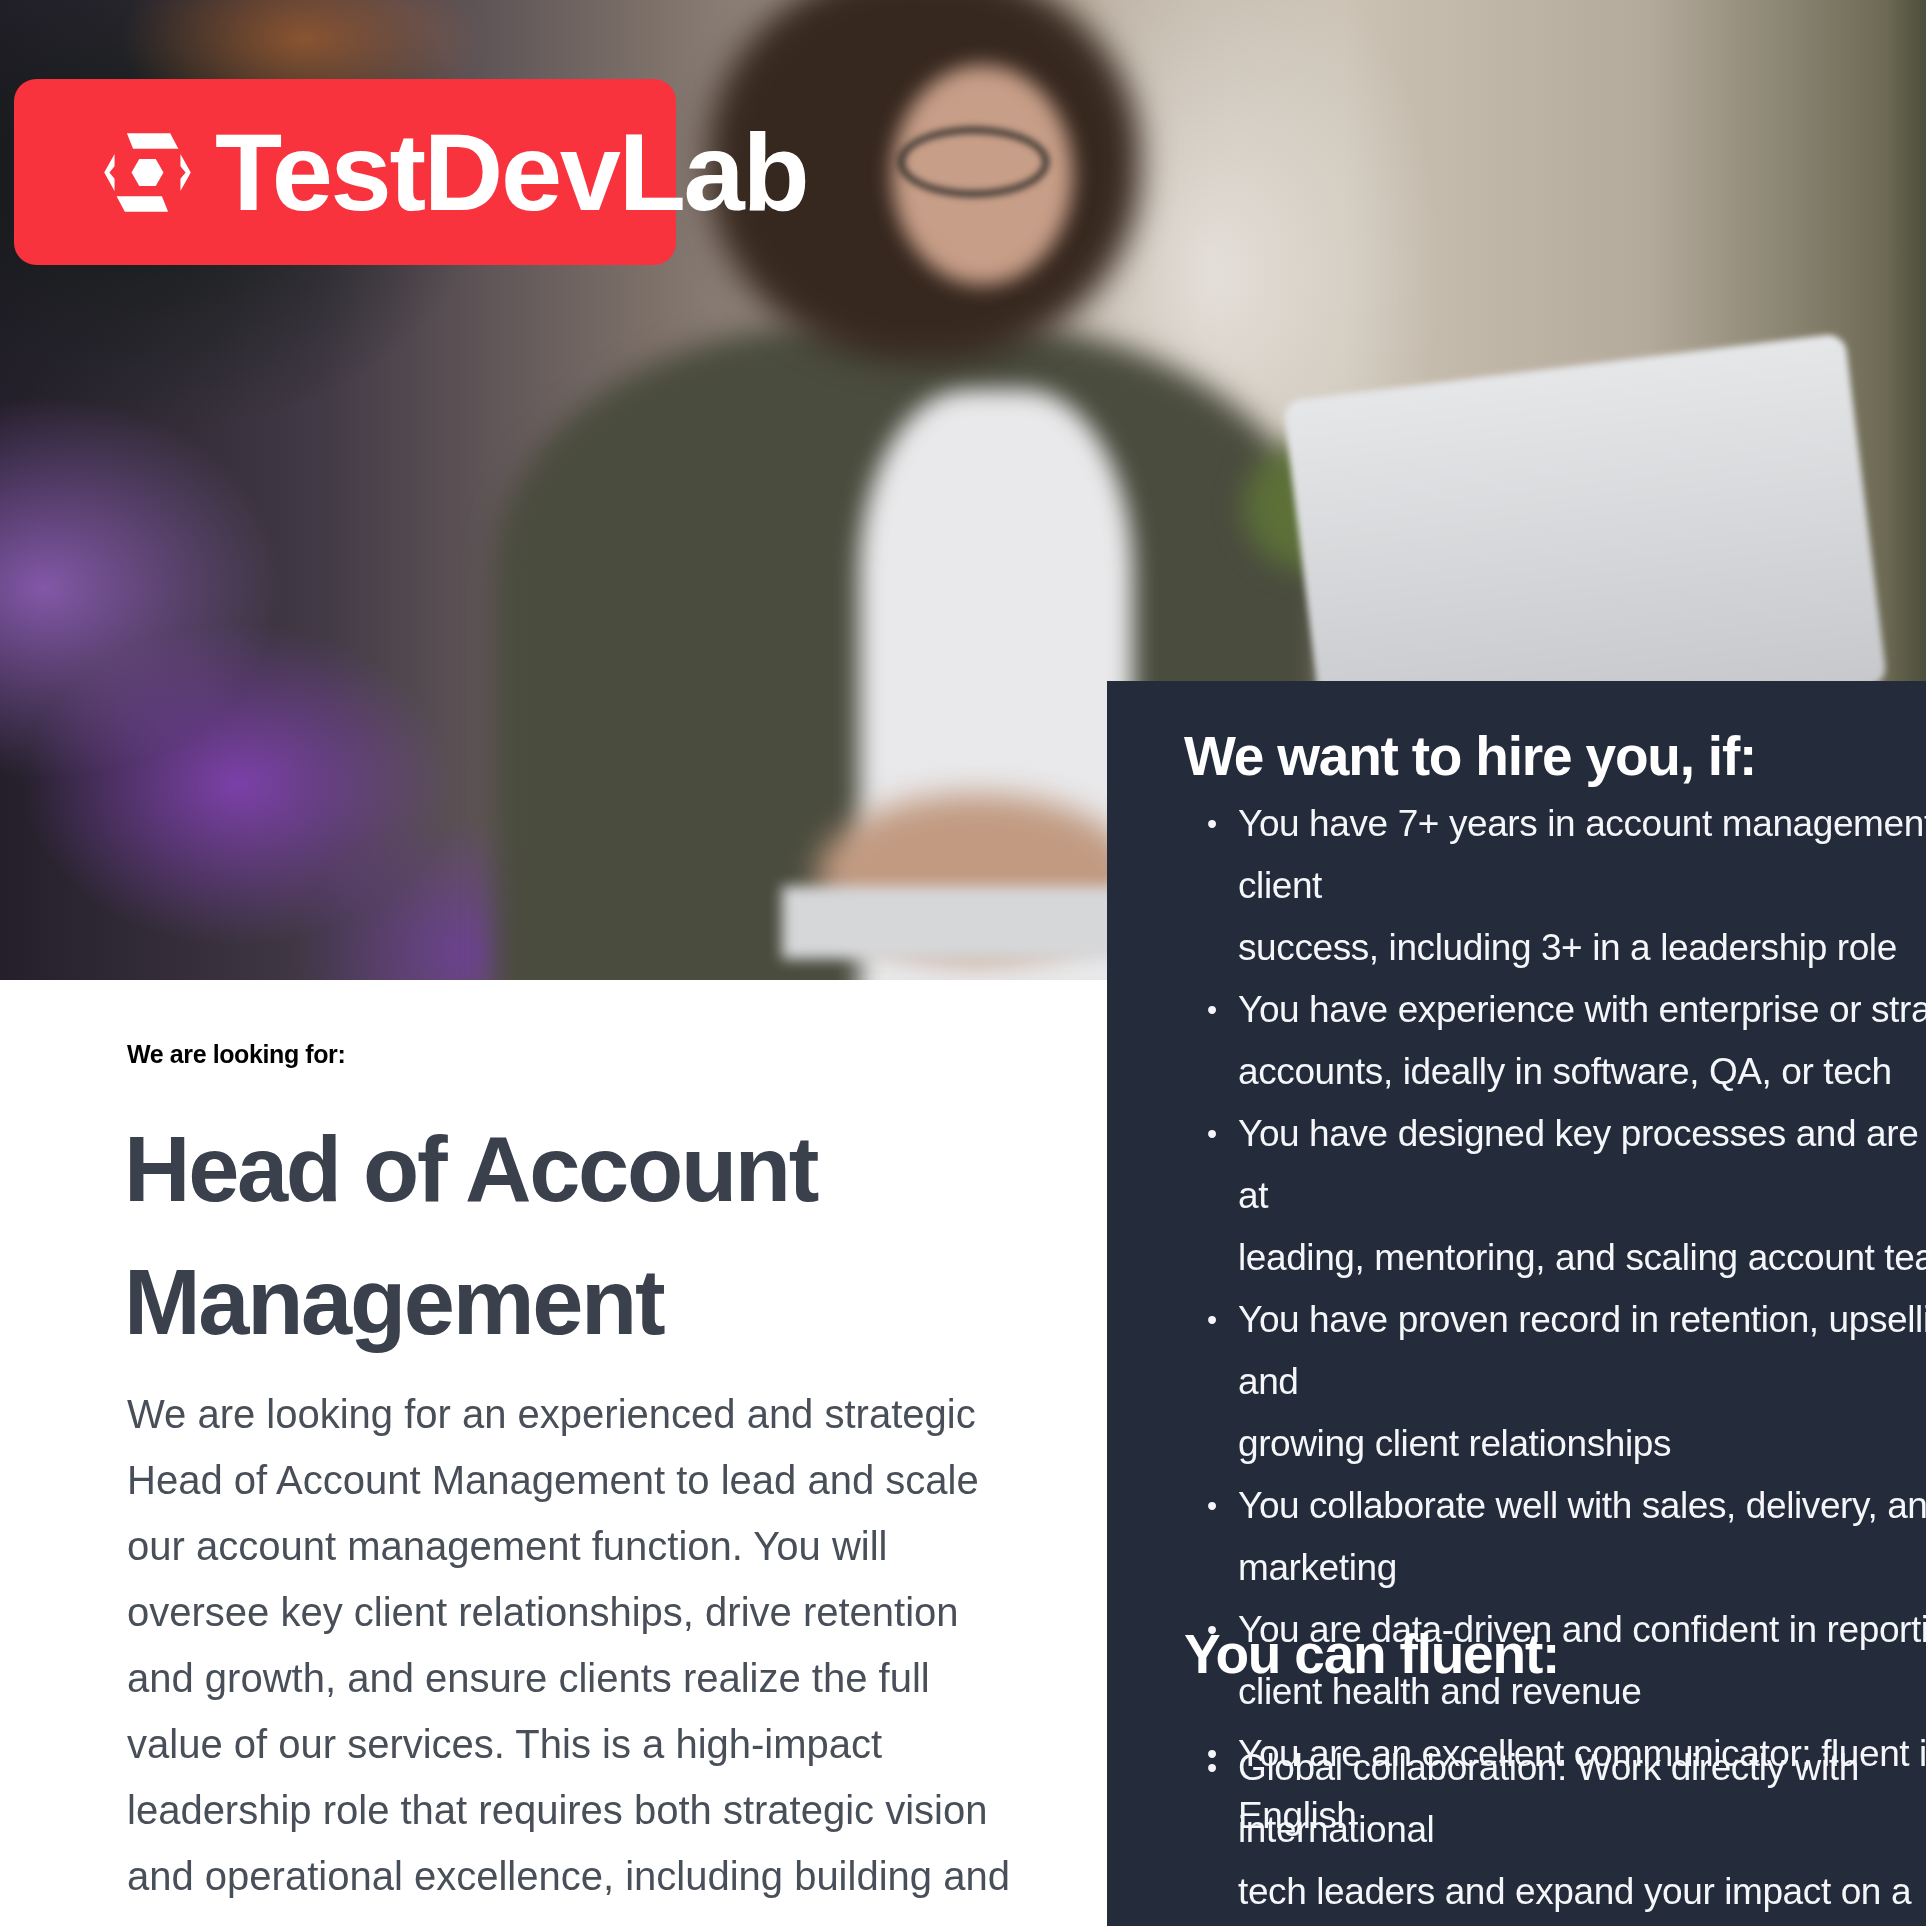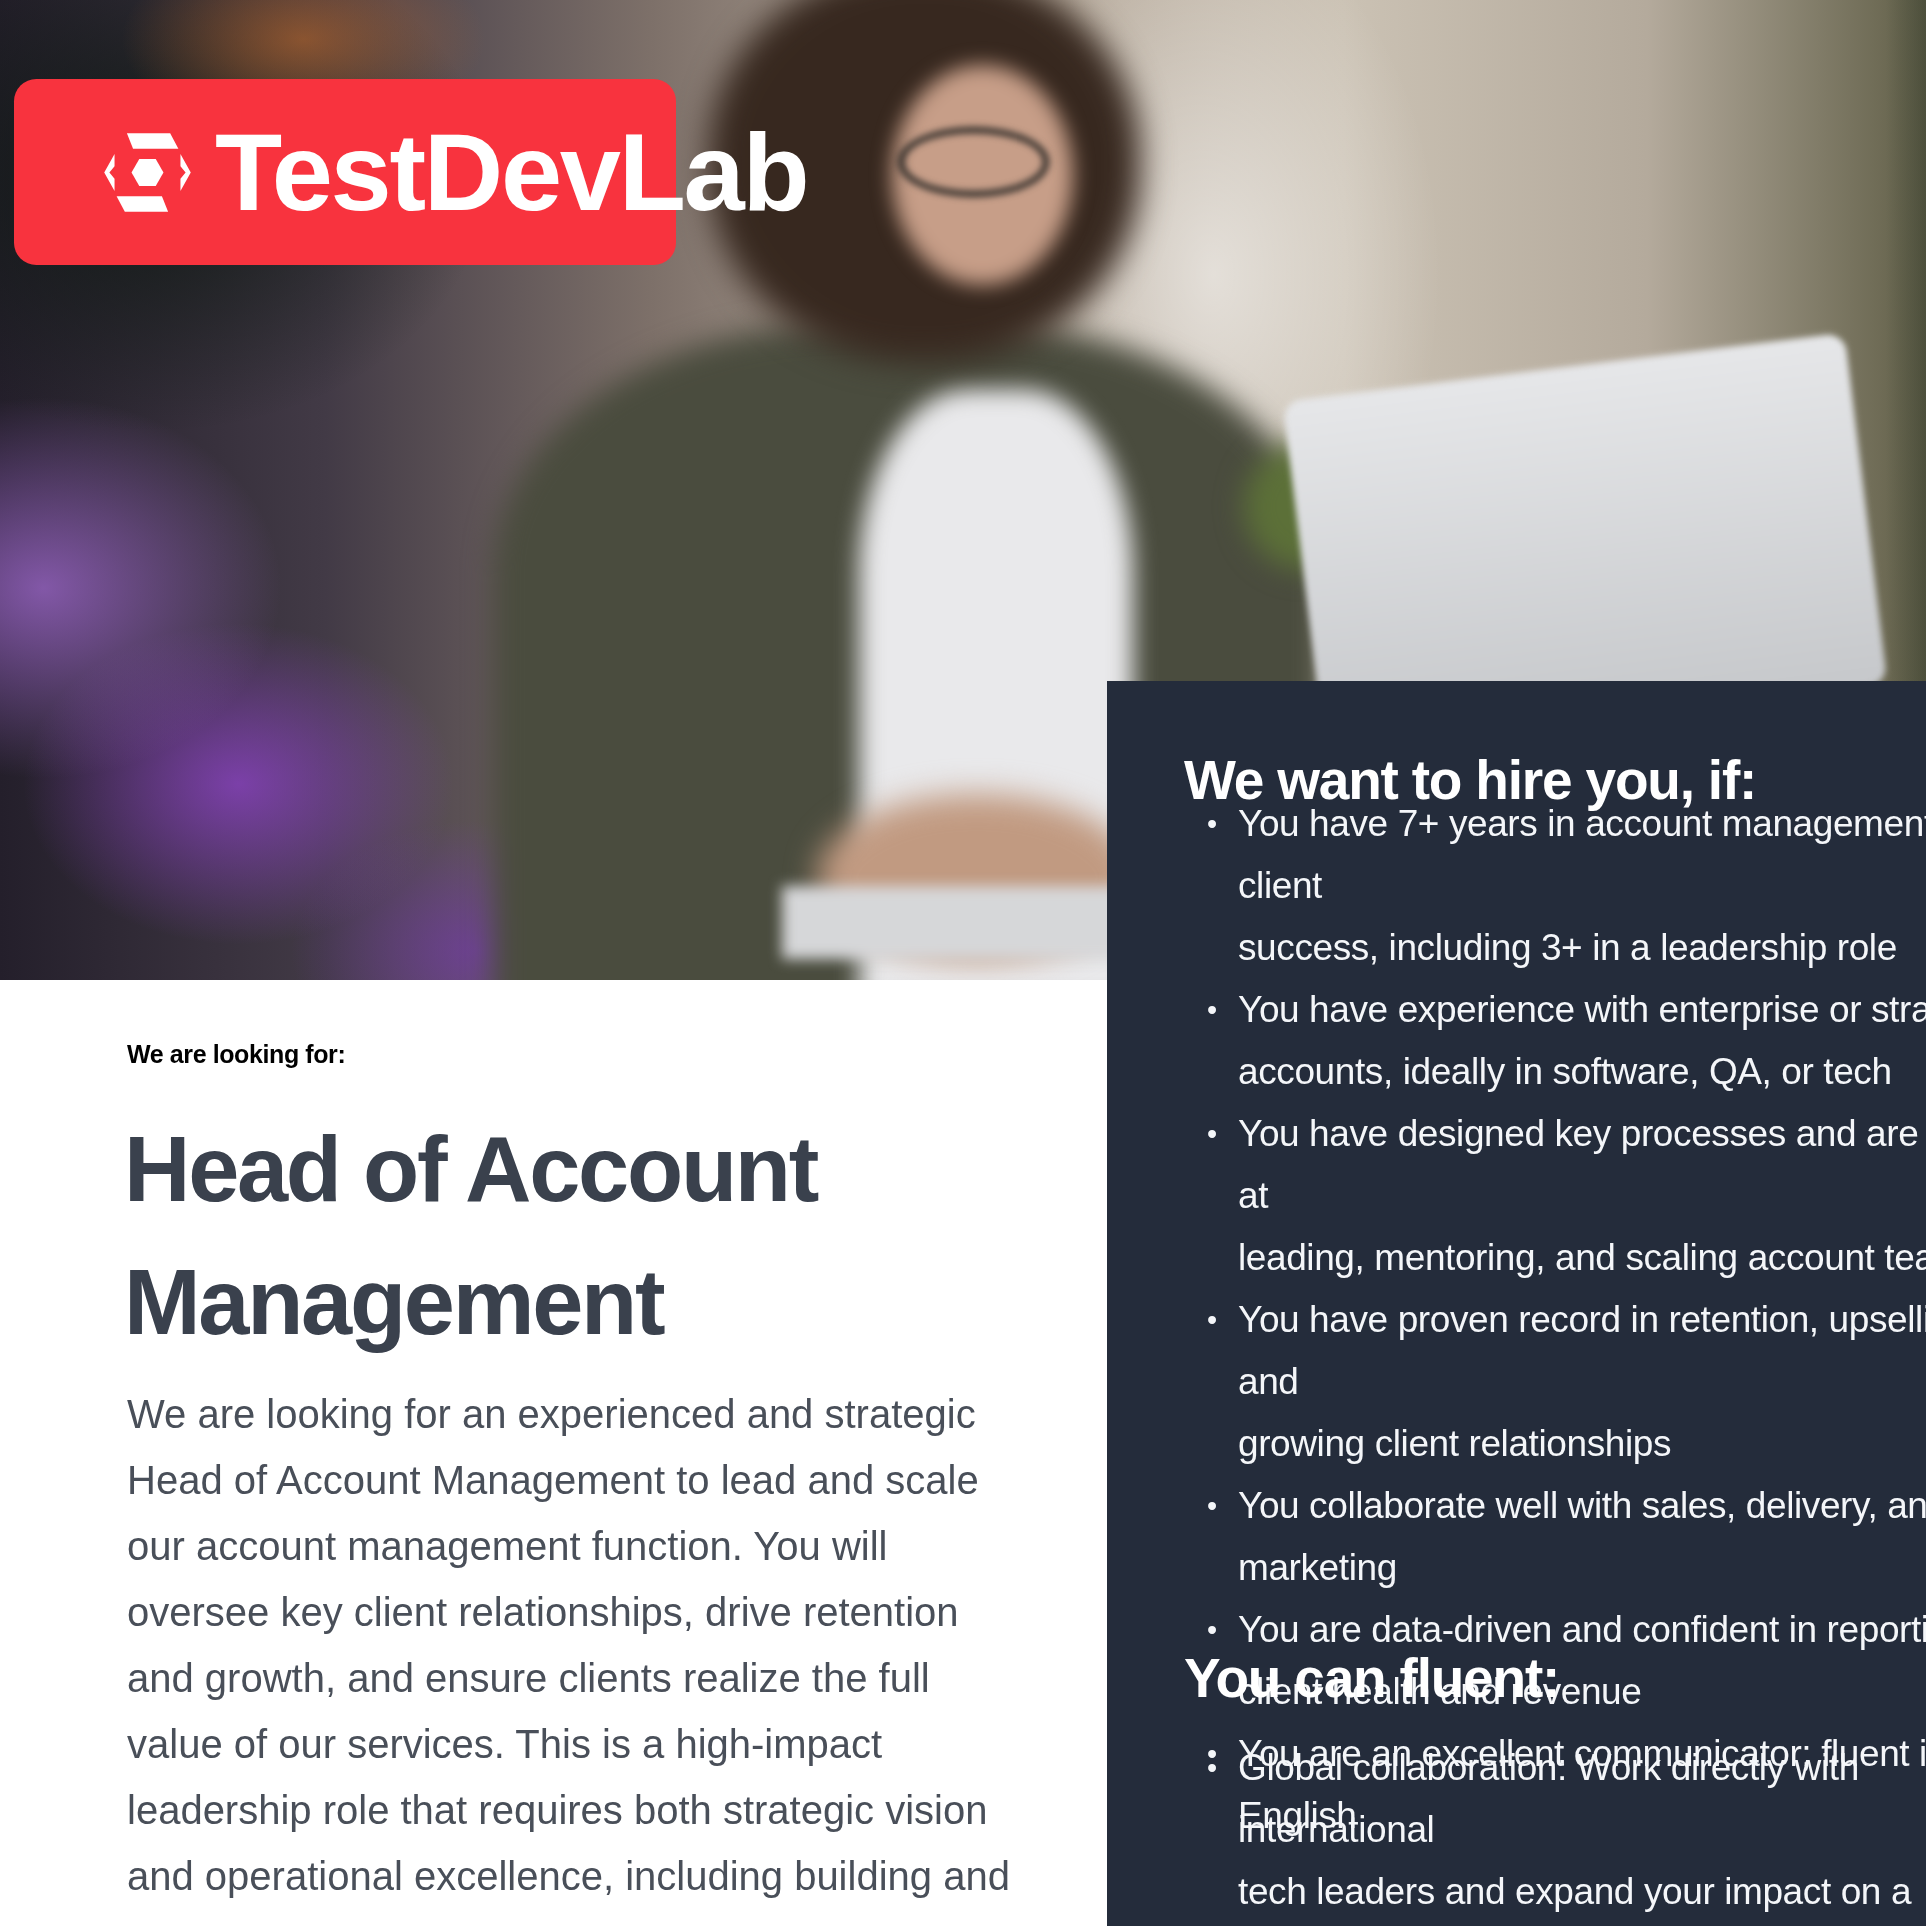--- a/index.html
+++ b/index.html
@@ -51,21 +51,21 @@
            color:#000000;letter-spacing:-0.4px;}
   .role-title{position:absolute;left:124px;top:1103px;font-size:92px;line-height:133px;
            font-weight:700;color:#3A414D;letter-spacing:-2.3px;white-space:pre-line;}
   .role-desc{position:absolute;left:127px;top:1381px;width:932px;font-size:40px;
            line-height:66px;color:#494F59;white-space:pre-line;}
 
   
   .panel{position:absolute;left:1107px;top:681px;width:972px;height:2135px;
          background:#242C3B;color:#F4F6F9;}
   .panel-h{position:absolute;left:77px;font-size:55px;font-weight:700;letter-spacing:-1.2px;
-           line-height:1.22;color:#FFFFFF;margin-top:24px;}
+           line-height:1.22;color:#FFFFFF;}
   .p-list{position:absolute;left:96px;margin:0;padding:0;list-style:none;width:832px;}
   .p-list li{position:relative;padding-left:35px;font-size:37px;line-height:62px;
            white-space:pre-line;letter-spacing:-0.4px;}
   .p-list li::before{content:"\2022";position:absolute;left:3.9px;top:0;font-size:29px;}
 </style>
 </head>
 <body>
 
 <div class="page">
 

